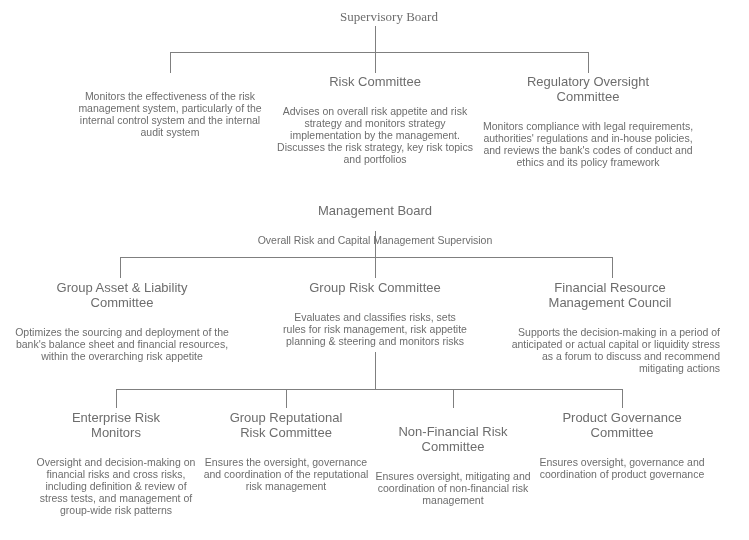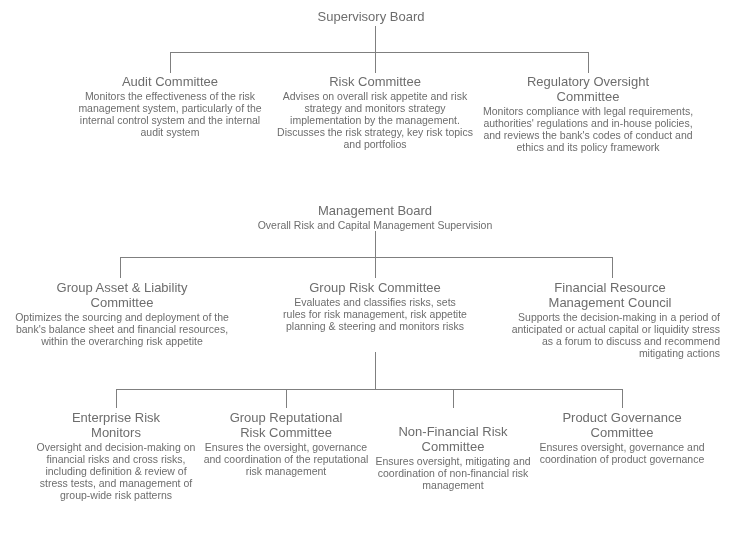--- a/index.html
+++ b/index.html
@@ -30,46 +30,45 @@
   }
   .node .title {
     font-size: 13px;
     line-height: 15px;
     margin: 0 auto;
     color: #6d6d6d;
   }
   .node .desc {
     font-size: 10.5px;
     line-height: 12px;
-    margin: 1px auto 0 auto;
+    margin: 16px auto 0 auto;
     color: #6d6d6d;
   }
 </style>
 </head>
 <body>
 
 <div class="canvas">
 
   <svg class="connectors" viewBox="0 0 749 540" xmlns="http://www.w3.org/2000/svg">
     <g stroke="#7f7f7f" stroke-width="1" fill="none" shape-rendering="crispEdges">
 
       <path d="M375 26 V52 M170 52 H588 M170 52 V73 M375 52 V73 M588 52 V73"></path>
 
       <path d="M375 231 V257 M120 257 H612 M120 257 V278 M375 257 V278 M612 257 V278"></path>
 
       <path d="M375 352 V389 M116 389 H622 M116 389 V408 M286 389 V408 M453 389 V408 M622 389 V408"></path>
     </g>
   </svg>
 
-  <div class="node" style="left:371px; top:9px; width:220px;">
+  <div class="node" style="left:389px; top:9px; width:220px;font-family:Liberation Serif, serif;">
     <div class="title">Supervisory Board</div>
   </div>
 
   <div class="node" style="left:170px; top:74px; width:224px;">
-    <div class="title" style="max-width:220px;">Audit Committee</div>
     <div class="desc" style="max-width:206px;">Monitors the effectiveness of the risk management system, particularly of the internal control system and the internal audit system</div>
   </div>
 
   <div class="node" style="left:375px; top:74px; width:210px;">
     <div class="title" style="max-width:200px;">Risk Committee</div>
     <div class="desc" style="max-width:196px;">Advises on overall risk appetite and risk strategy and monitors strategy implementation by the management. Discusses the risk strategy, key risk topics and portfolios</div>
   </div>
 
   <div class="node" style="left:588px; top:74px; width:228px;">
     <div class="title" style="max-width:165px;">Regulatory Oversight Committee</div>

